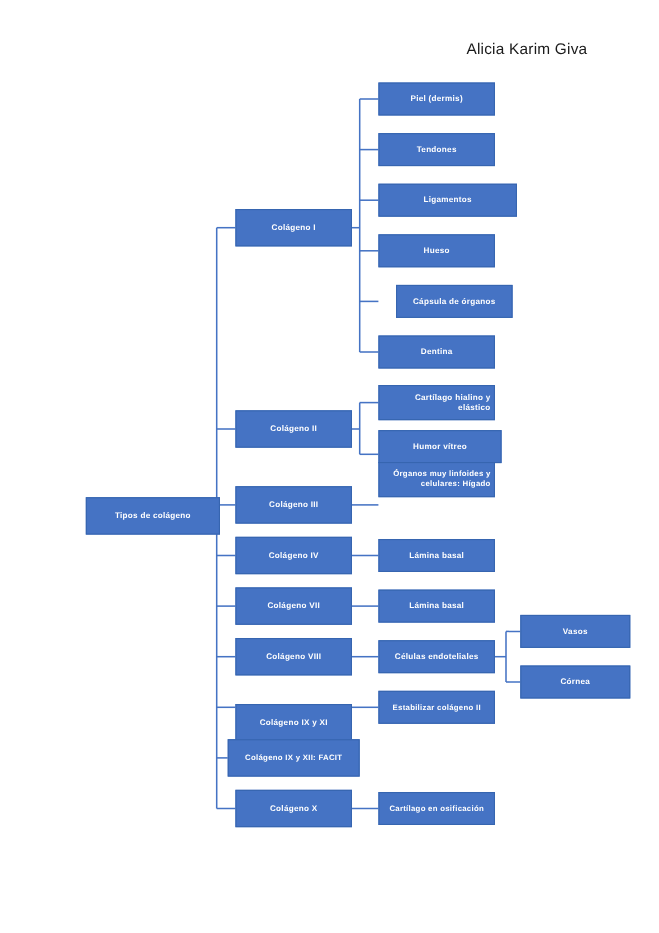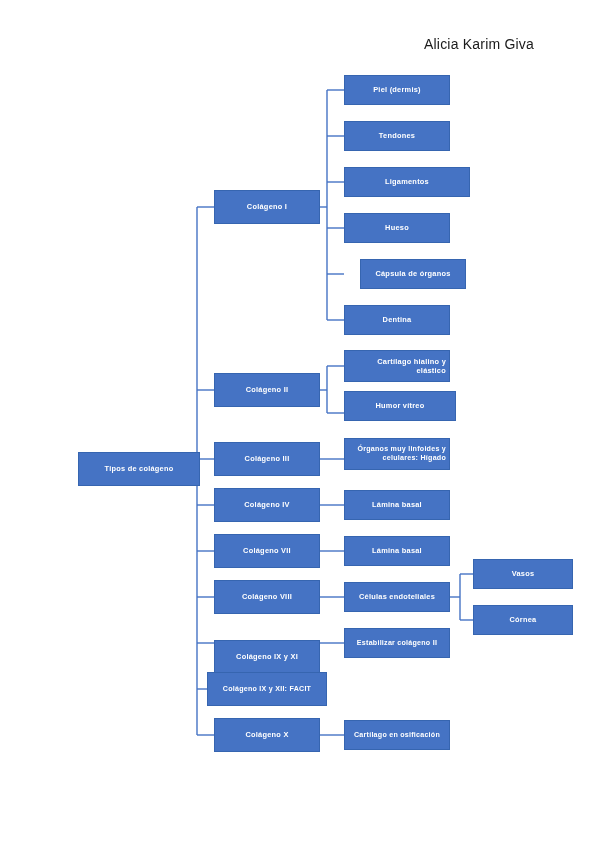--- a/index.html
+++ b/index.html
@@ -155,21 +155,21 @@
   </div>
   <div class="node" style="left:344px; top:305px; width:106px; height:30px;">
     <span>Dentina</span>
   </div>
   <div class="node" style="left:344px; top:350px; width:106px; height:32px;">
     <span>Cartílago hialino y elástico</span>
   </div>
   <div class="node" style="left:344px; top:380px; width:112px; height:30px;margin-top:11px;">
     <span>Humor vítreo</span>
   </div>
-  <div class="node" style="left:344px; top:438px; width:106px; height:32px; font-size:7.1px;">
+  <div class="node" style="left:344px; top:420px; width:106px; height:32px; font-size:7.1px;">
     <span>Órganos muy linfoides y celulares: Hígado</span>
   </div>
   <div class="node" style="left:344px; top:490px; width:106px; height:30px;">
     <span>Lámina basal</span>
   </div>
   <div class="node" style="left:344px; top:536px; width:106px; height:30px;">
     <span>Lámina basal</span>
   </div>
   <div class="node" style="left:344px; top:582px; width:106px; height:30px;">
     <span>Células endoteliales</span>

